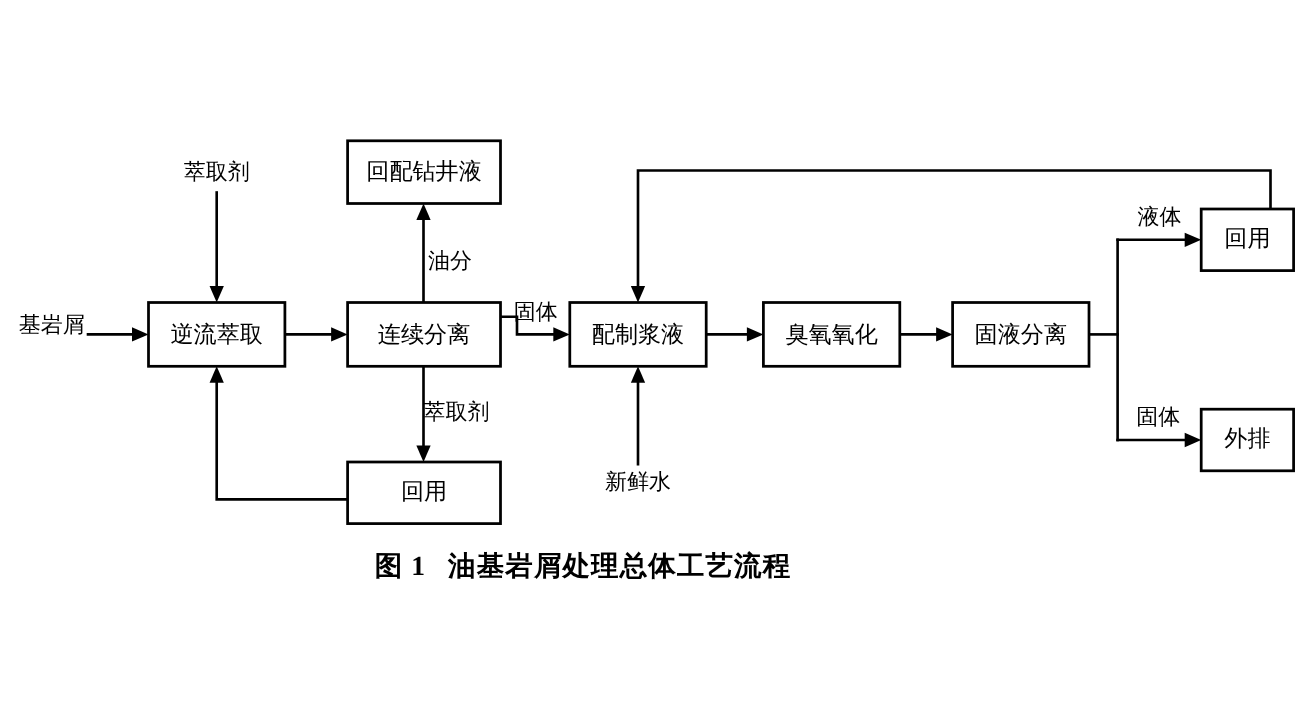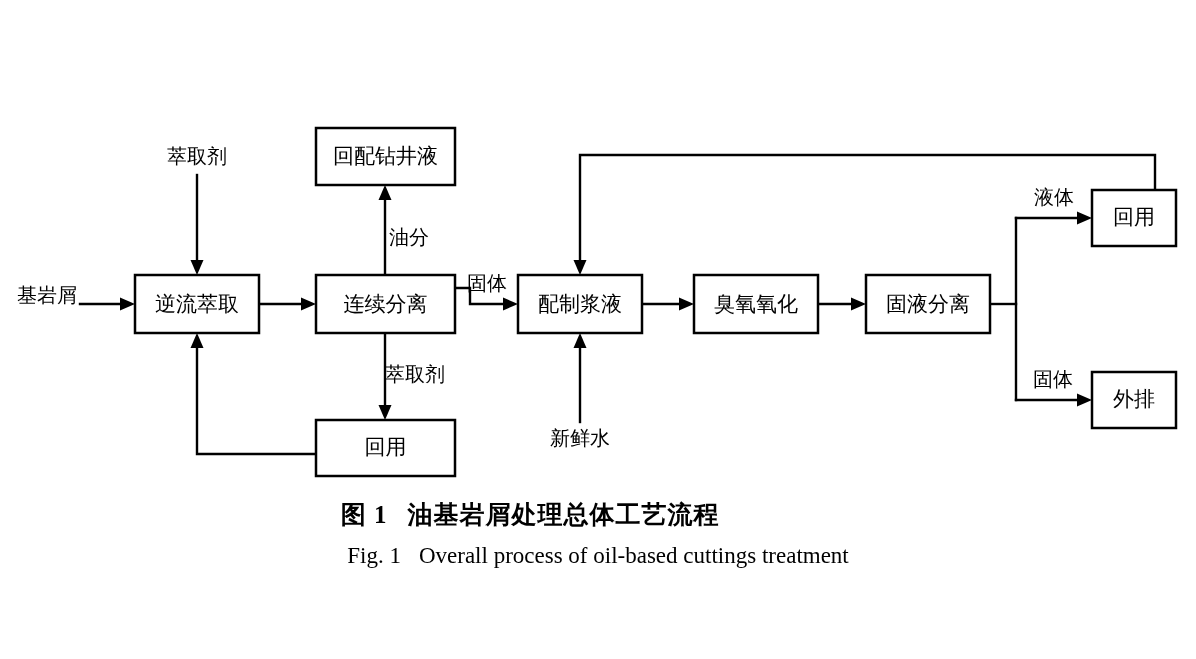--- a/index.html
+++ b/index.html
@@ -212,17 +212,14 @@
     <text class="edge-label" x="580" y="440">新鲜水</text>
     <text class="edge-label" x="1054" y="199">液体</text>
     <text class="edge-label" x="1053" y="381">固体</text>
 
   </svg>
 
   <div class="caption-zh">
     <span class="fig-no">图 1</span><span>油基岩屑处理总体工艺流程</span>
   </div>
 
-  <div class="caption-en">
-    <span class="fig-no">Fig. 1</span><span>Overall process of oil-based cuttings treatment</span>
-  </div>
 
 </div>
 
 </body></html>

